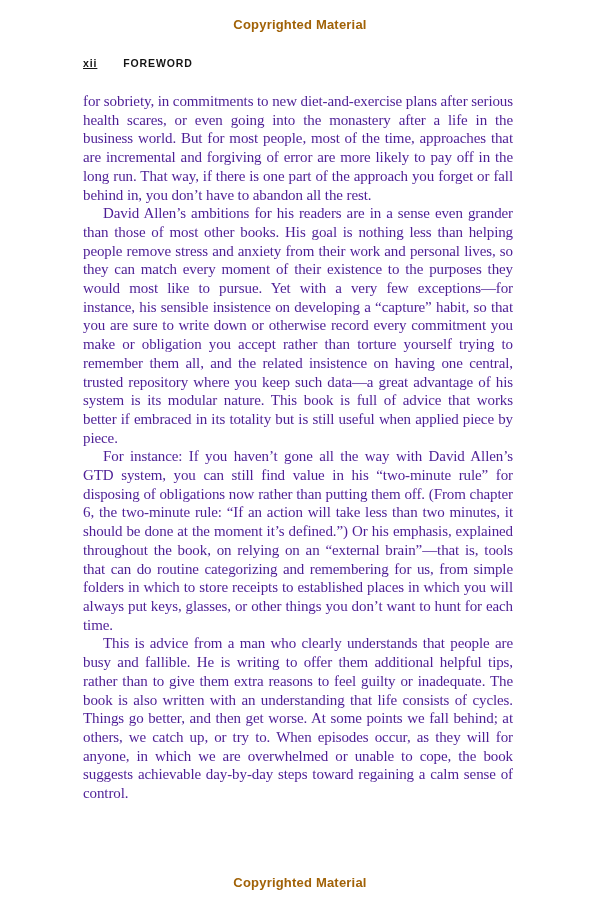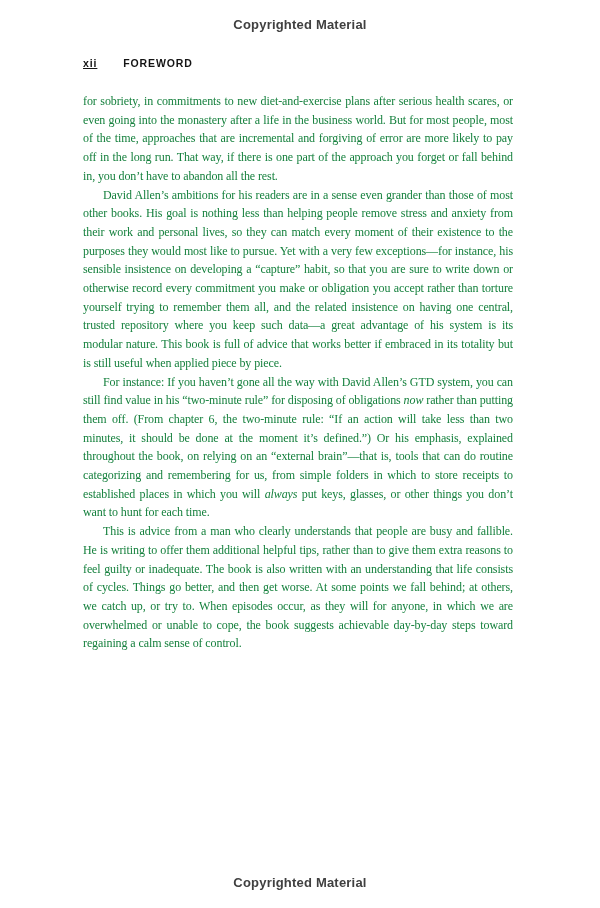--- a/index.html
+++ b/index.html
@@ -15,21 +15,21 @@
     font-family: "Liberation Serif", serif;
   }
   .watermark {
     position: absolute;
     left: 0;
     width: 600px;
     text-align: center;
     font-family: "Liberation Sans", sans-serif;
     font-size: 13px;
     font-weight: 700;
-    color: #404040;
+    color: #a16207;
     letter-spacing: 0.2px;
   }
   .watermark.top { top: 17px; }
   .watermark.bottom { top: 875px; }
   .running-header {
     position: absolute;
     left: 83px;
     top: 57px;
     font-family: "Liberation Sans", sans-serif;
     font-size: 10.5px;
@@ -46,35 +46,34 @@
   .running-header .section {
     text-transform: uppercase;
     margin-left: 12px;
   }
   .body-text {
     position: absolute;
     left: 83px;
     top: 92px;
     width: 430px;
     font-family: "Liberation Serif", serif;
-    font-size: 12px;
+    font-size: 15px;
     line-height: 18.7px;
-    color: #15803d;
+    color: #4c1d95;
     letter-spacing: -0.1px;
   }
   .body-text p {
     margin: 0;
     padding: 0;
     text-align: justify;
   }
   .body-text p.indent {
     text-indent: 20px;
   }
   .italic {
-    font-style: italic;
   }
 </style>
 </head>
 <body>
 
 <div class="watermark top">Copyrighted Material</div>
 
 <div class="running-header">
   <span class="pagenum">xii</span>
   <span class="section">FOREWORD</span>

